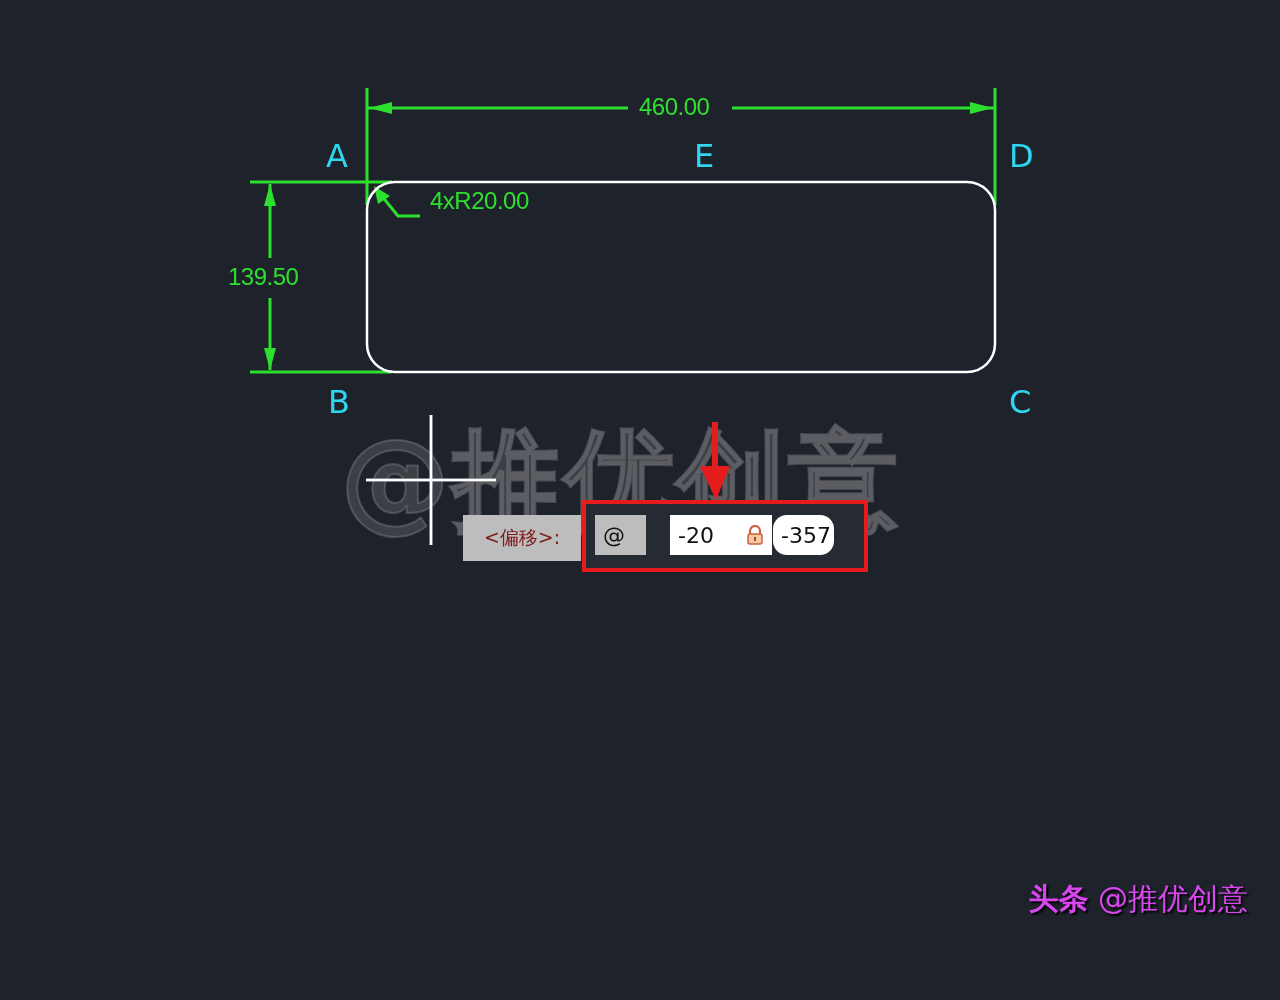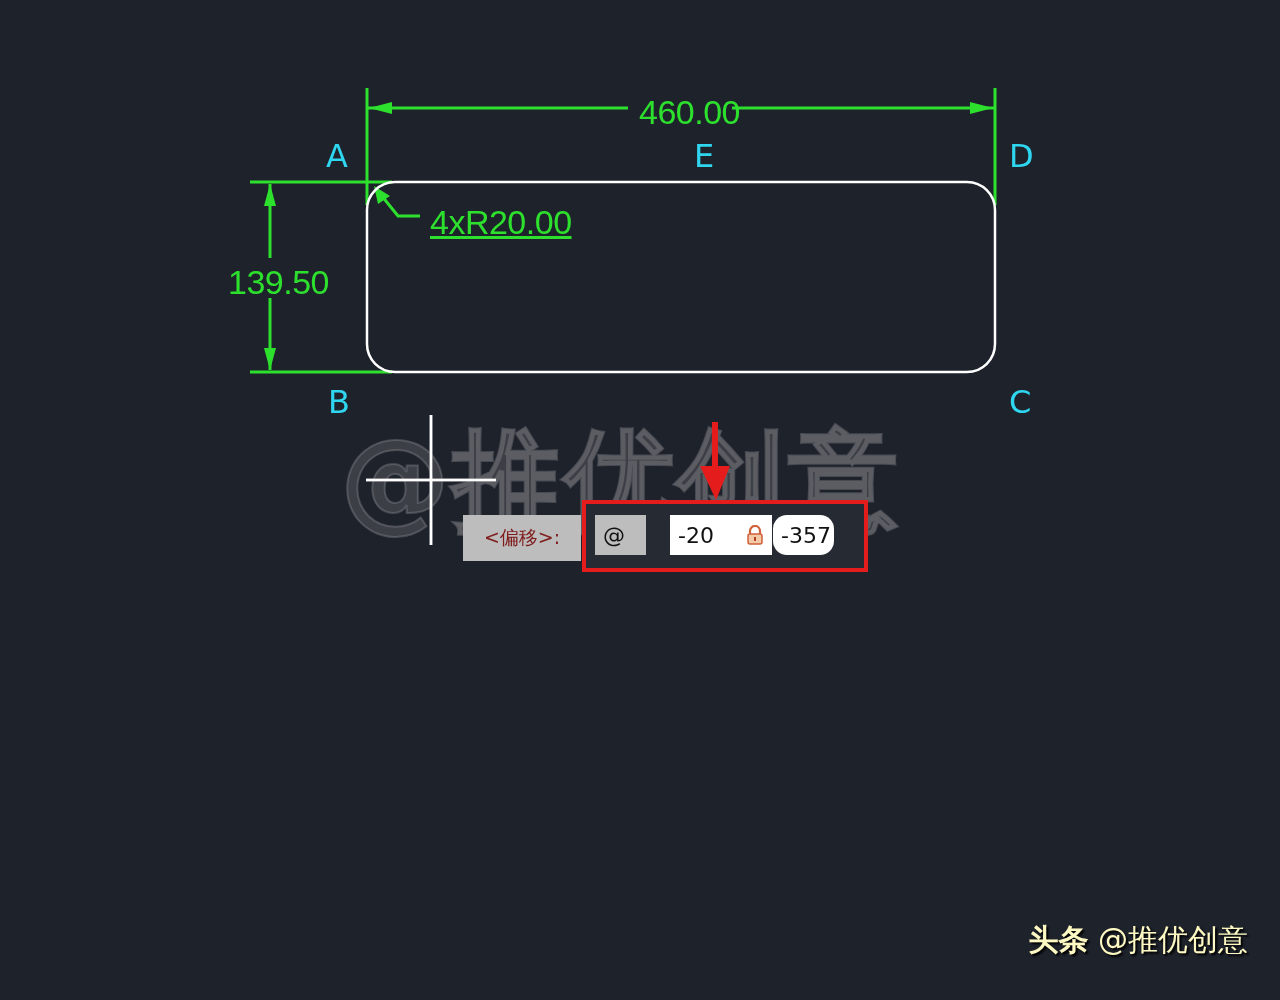--- a/index.html
+++ b/index.html
@@ -1,28 +1,28 @@
 <!DOCTYPE html>
 <html><head>
 <meta charset="utf-8">
 <style>
   html, body { margin:0; padding:0; }
   body { width:1280px; height:1000px; background:#1e222b; position:relative; overflow:hidden; font-family:"Liberation Sans", sans-serif; }
   .canvas { position:absolute; left:0; top:0; width:1280px; height:1000px; }
   .pt-label { position:absolute; color:#2fd6f0; font-family:"DejaVu Sans", sans-serif; font-size:32px; line-height:1; }
-  .dim-text { position:absolute; color:#2ee02e; font-family:"Liberation Sans", sans-serif; font-size:34px; line-height:1; letter-spacing:-0.5px; }
+  .dim-text { position:absolute; color:#2ee02e; font-family:"Liberation Sans", sans-serif; font-size:24px; line-height:1; letter-spacing:-0.5px; }
   .watermark { position:absolute; left:340px; top:425px; font-family:"DejaVu Sans", sans-serif; font-weight:bold; font-size:110px; color:rgba(110,110,115,0.38); -webkit-text-stroke:2px rgba(150,150,155,0.35); letter-spacing:2px; line-height:1; white-space:nowrap; }
   .dyn-prompt { position:absolute; left:463px; top:515px; width:118px; height:46px; background:#bdbdbd; color:#7f1d1d; font-family:"DejaVu Sans", sans-serif; font-size:19px; display:flex; align-items:center; justify-content:center; }
   .hl-box { position:absolute; left:582px; top:500px; width:286px; height:72px; border:4px solid #e41c1c; box-sizing:border-box; background:#262a32; }
   .field { position:absolute; top:515px; height:40px; box-sizing:border-box; font-family:"DejaVu Sans", sans-serif; font-size:22px; color:#111; display:flex; align-items:center; padding-left:8px; }
   .f-at { left:595px; width:51px; background:#bdbdbd; }
   .f-x { left:670px; width:102px; background:#ffffff; }
   .f-y { left:773px; width:61px; background:#ffffff;border-radius:14px; }
   .lock { position:absolute; right:8px; top:10px; width:18px; height:20px; }
-  .footer { position:absolute; right:32px; top:920px; color:#fef9c3; font-family:"DejaVu Sans", sans-serif; font-size:30px; text-shadow:2px 2px 2px #000; white-space:nowrap; }
+  .footer { position:absolute; right:32px; top:879px; color:#d946ef; font-family:"DejaVu Sans", sans-serif; font-size:30px; text-shadow:2px 2px 2px #000; white-space:nowrap; }
   .footer b { font-weight:bold; }
 </style>
 </head>
 <body>
 
 <svg class="canvas" width="1280" height="1000" viewBox="0 0 1280 1000" xmlns="http://www.w3.org/2000/svg">
 
   <g stroke="#2ee02e" stroke-width="3" fill="#2ee02e">
     <line x1="367" y1="88" x2="367" y2="205"></line>
     <line x1="995" y1="88" x2="995" y2="205"></line>
@@ -67,21 +67,21 @@
 </svg>
 
 <div class="pt-label" style="left:326px;top:140px;">A</div>
 <div class="pt-label" style="left:694px;top:140px;">E</div>
 <div class="pt-label" style="left:1009px;top:140px;">D</div>
 <div class="pt-label" style="left:328px;top:386px;">B</div>
 <div class="pt-label" style="left:1009px;top:386px;">C</div>
 
 <div class="dim-text" style="left:639px;top:95px;">460.00</div>
 <div class="dim-text" style="left:228px;top:265px;text-align:center;">139.50</div>
-<div class="dim-text" style="left:430px;top:205px;text-decoration:underline;">4xR20.00</div>
+<div class="dim-text" style="left:430px;top:189px;">4xR20.00</div>
 
 <div class="dyn-prompt">&lt;偏移&gt;:</div>
 <div class="hl-box"></div>
 <div class="field f-at">
     <span>@</span>
   </div>
 <div class="field f-x">
   <span>-20</span>
   <svg class="lock" viewBox="0 0 18 20">
     <path d="M4 9 V6 a5 5 0 0 1 10 0 V9" fill="none" stroke="#d0603a" stroke-width="2.2"></path>

